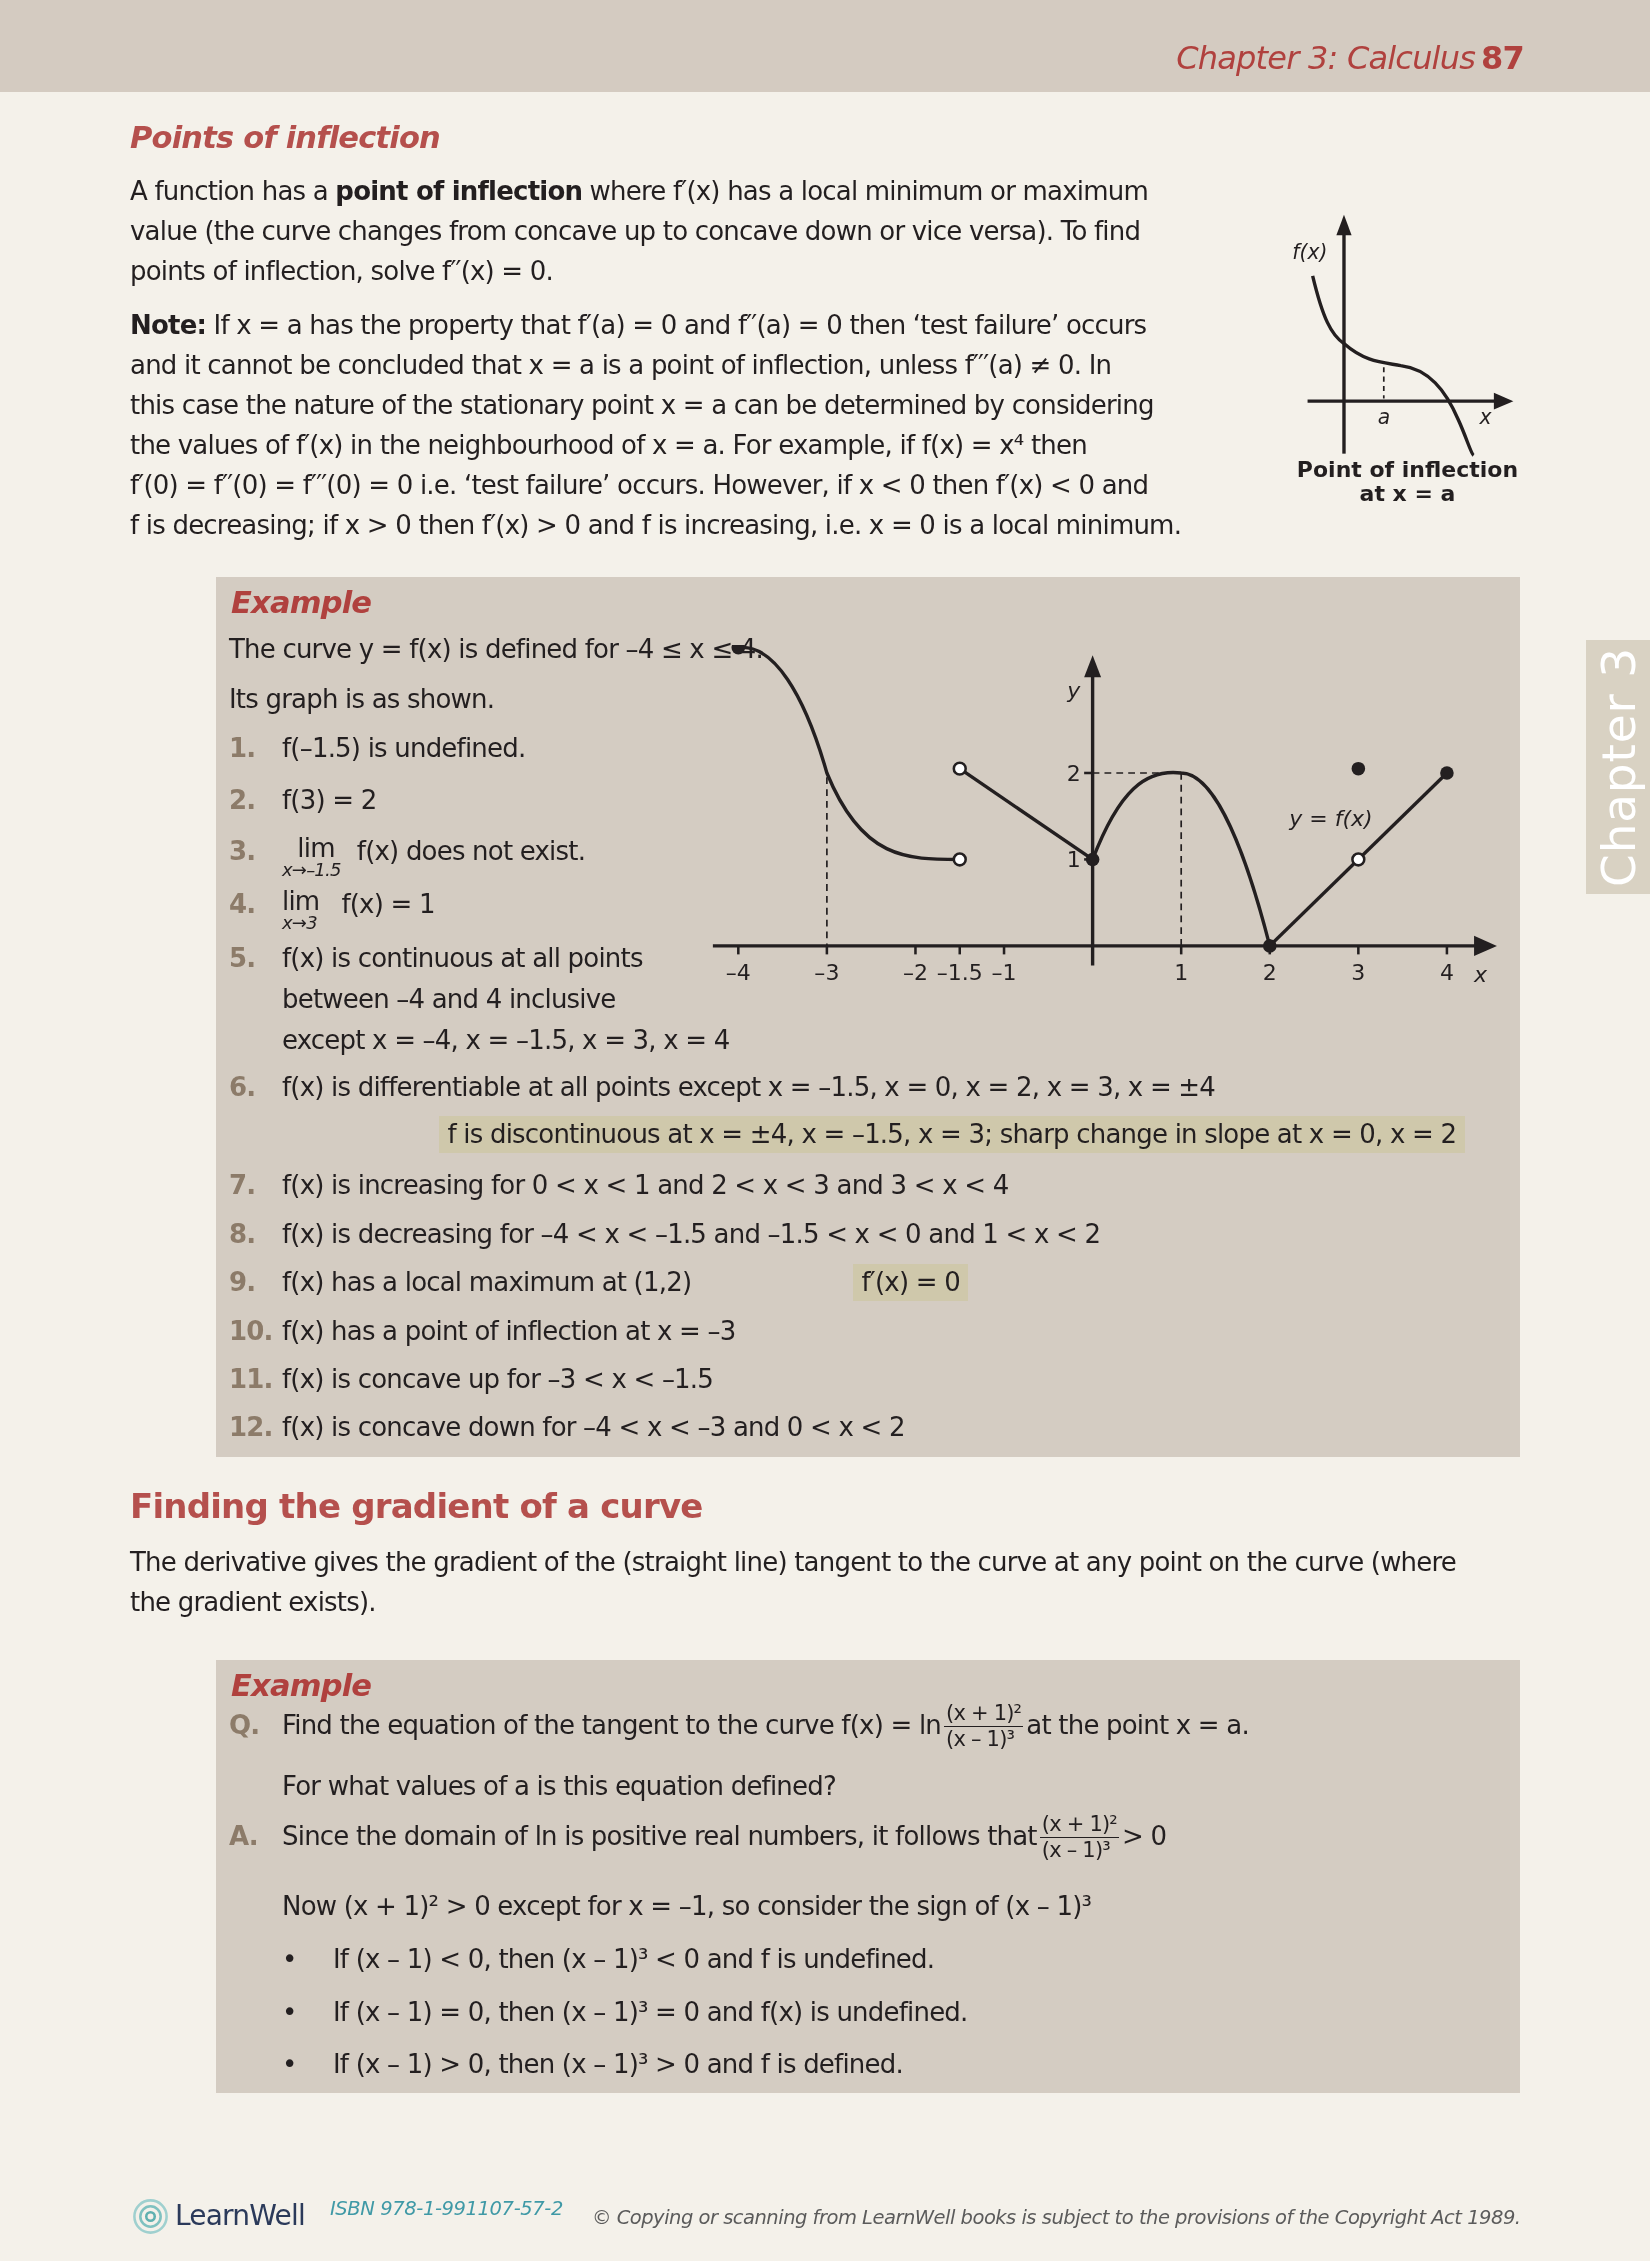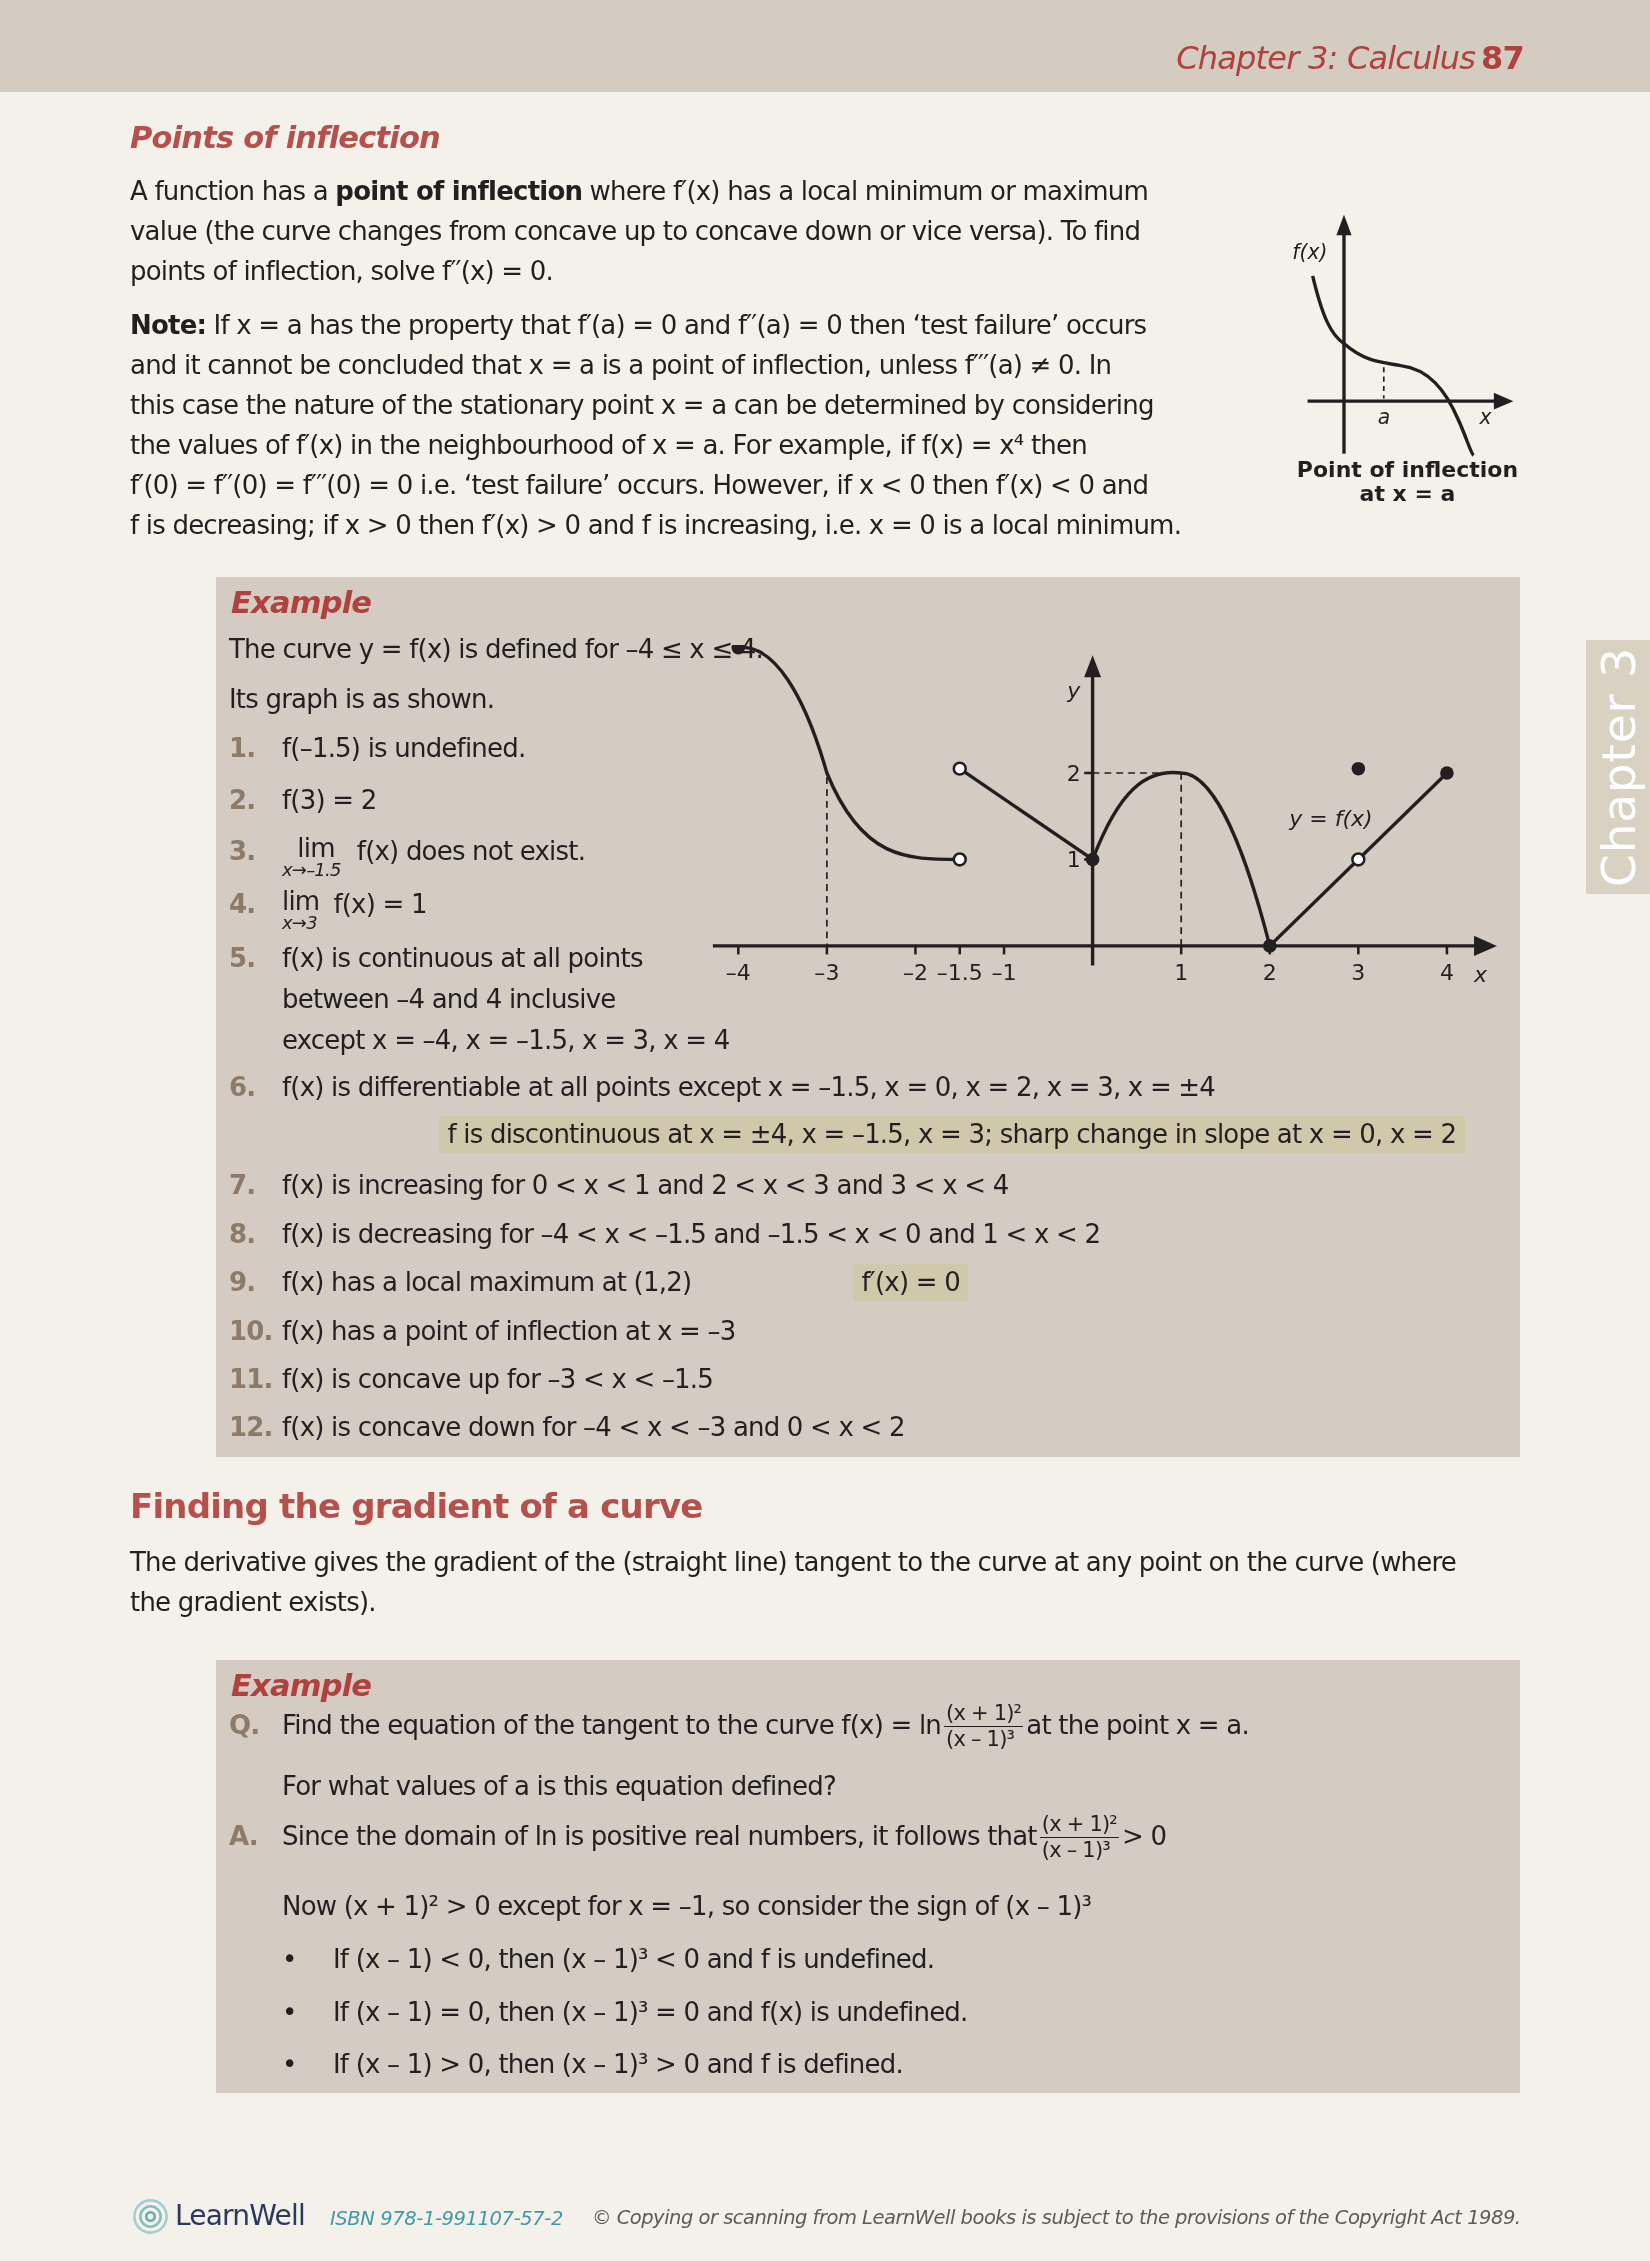--- a/index.html
+++ b/index.html
@@ -50,21 +50,21 @@
     color: #ffffff; font-size: 47px; white-space: nowrap; letter-spacing: 0.8px;
     font-family: "DejaVu Sans", sans-serif;
   }
   .frac { display: inline-block; vertical-align: middle; text-align: left; font-size: 21px; line-height: 25.4px; margin: 0 3.4px; }
   .frac .n { display: block; border-bottom: 1.7px solid #231f20; padding: 0 1.7px; }
   .frac .d { display: block; padding: 0 1.7px; }
   .lim { display: inline-block; text-align: center; vertical-align: top; line-height: 25.4px; }
   .lim .sub { display: block; font-size: 18px; line-height: 18.7px; font-style: italic; text-align: left; }
   .footer { position: absolute; left: 131px; top: 2197px; height: 42px; width: 1391px; }
   .footer .brand { position: absolute; left: 44px; top: 1.7px; font-size: 28px; color: #2b3a5a; letter-spacing: -0.8px; }
-  .footer .isbn { position: absolute; left: 199px; top: 10px; font-size: 19.5px; font-style: italic; color: #3f99a6; letter-spacing: -0.4px; }
+  .footer .isbn { position: absolute; left: 199px; top: 0; font-size: 19.5px; font-style: italic; color: #3f99a6; letter-spacing: -0.4px; }
   .footer .copy { position: absolute; left: 461px; top: 8.5px; font-size: 19.5px; font-style: italic; color: #5b5b5b; letter-spacing: -0.5px; }
   svg text { font-family: "DejaVu Sans", sans-serif; }
 </style>
 </head>
 <body>
 
 <div class="header-band"></div>
 <div class="running-head">
   <span>Chapter 3: Calculus</span><span class="page-no">87</span>
 </div>
@@ -106,21 +106,21 @@
 
 <div class="abs box" style="left:216px; top:577px; width:1304px; height:880px;"></div>
 <div class="abs box-title" style="left:231px; top:585px;">Example</div>
 
 <div class="line" style="left:229px; top:634px;">The curve y = f(x) is defined for –4 ≤ x ≤ 4.</div>
 <div class="line" style="left:229px; top:684px;">Its graph is as shown.</div>
 
 <div class="line" style="left:229px; top:733px;"><span class="num" style="width:53px">1.</span><span>f(–1.5) is undefined.</span></div>
 <div class="line" style="left:229px; top:785px;"><span class="num" style="width:53px">2.</span><span>f(3) = 2</span></div>
 <div class="line" style="left:229px; top:836px;"><span class="num" style="width:53px">3.</span><span class="lim" style="width:68px"><span>lim</span><span class="sub">x→–1.5</span></span><span style="margin-left:6.8px">f(x) does not exist.</span></div>
-<div class="line" style="left:229px; top:889px;"><span class="num" style="width:53px">4.</span><span class="lim"><span>lim</span><span class="sub">x→3</span></span><span style="margin-left:14px">f(x) = 1</span></div>
+<div class="line" style="left:229px; top:889px;"><span class="num" style="width:53px">4.</span><span class="lim"><span>lim</span><span class="sub">x→3</span></span><span style="margin-left:22px">f(x) = 1</span></div>
 <div class="line" style="left:229px; top:943px;"><span class="num" style="width:53px">5.</span><span>f(x) is continuous at all points</span></div>
 <div class="line" style="left:282px; top:984px;">between –4 and 4 inclusive</div>
 <div class="line" style="left:282px; top:1025px;">except x = –4, x = –1.5, x = 3, x = 4</div>
 <div class="line" style="left:229px; top:1072px;"><span class="num" style="width:53px">6.</span><span>f(x) is differentiable at all points except x = –1.5, x = 0, x = 2, x = 3, x = ±4</span></div>
 <div class="line hl" style="left:439px; top:1116px;">f is discontinuous at x = ±4, x = –1.5, x = 3; sharp change in slope at x = 0, x = 2</div>
 <div class="line" style="left:229px; top:1170px;"><span class="num" style="width:53px">7.</span><span>f(x) is increasing for 0 &lt; x &lt; 1 and 2 &lt; x &lt; 3 and 3 &lt; x &lt; 4</span></div>
 <div class="line" style="left:229px; top:1219px;"><span class="num" style="width:53px">8.</span><span>f(x) is decreasing for –4 &lt; x &lt; –1.5 and –1.5 &lt; x &lt; 0 and 1 &lt; x &lt; 2</span></div>
 <div class="line" style="left:229px; top:1267px;"><span class="num" style="width:53px">9.</span><span>f(x) has a local maximum at (1,2)</span></div>
 <div class="line hl" style="left:853px; top:1264px;">f′(x) = 0</div>
 <div class="line" style="left:229px; top:1316px;"><span class="num" style="width:53px">10.</span><span>f(x) has a point of inflection at x = –3</span></div>

